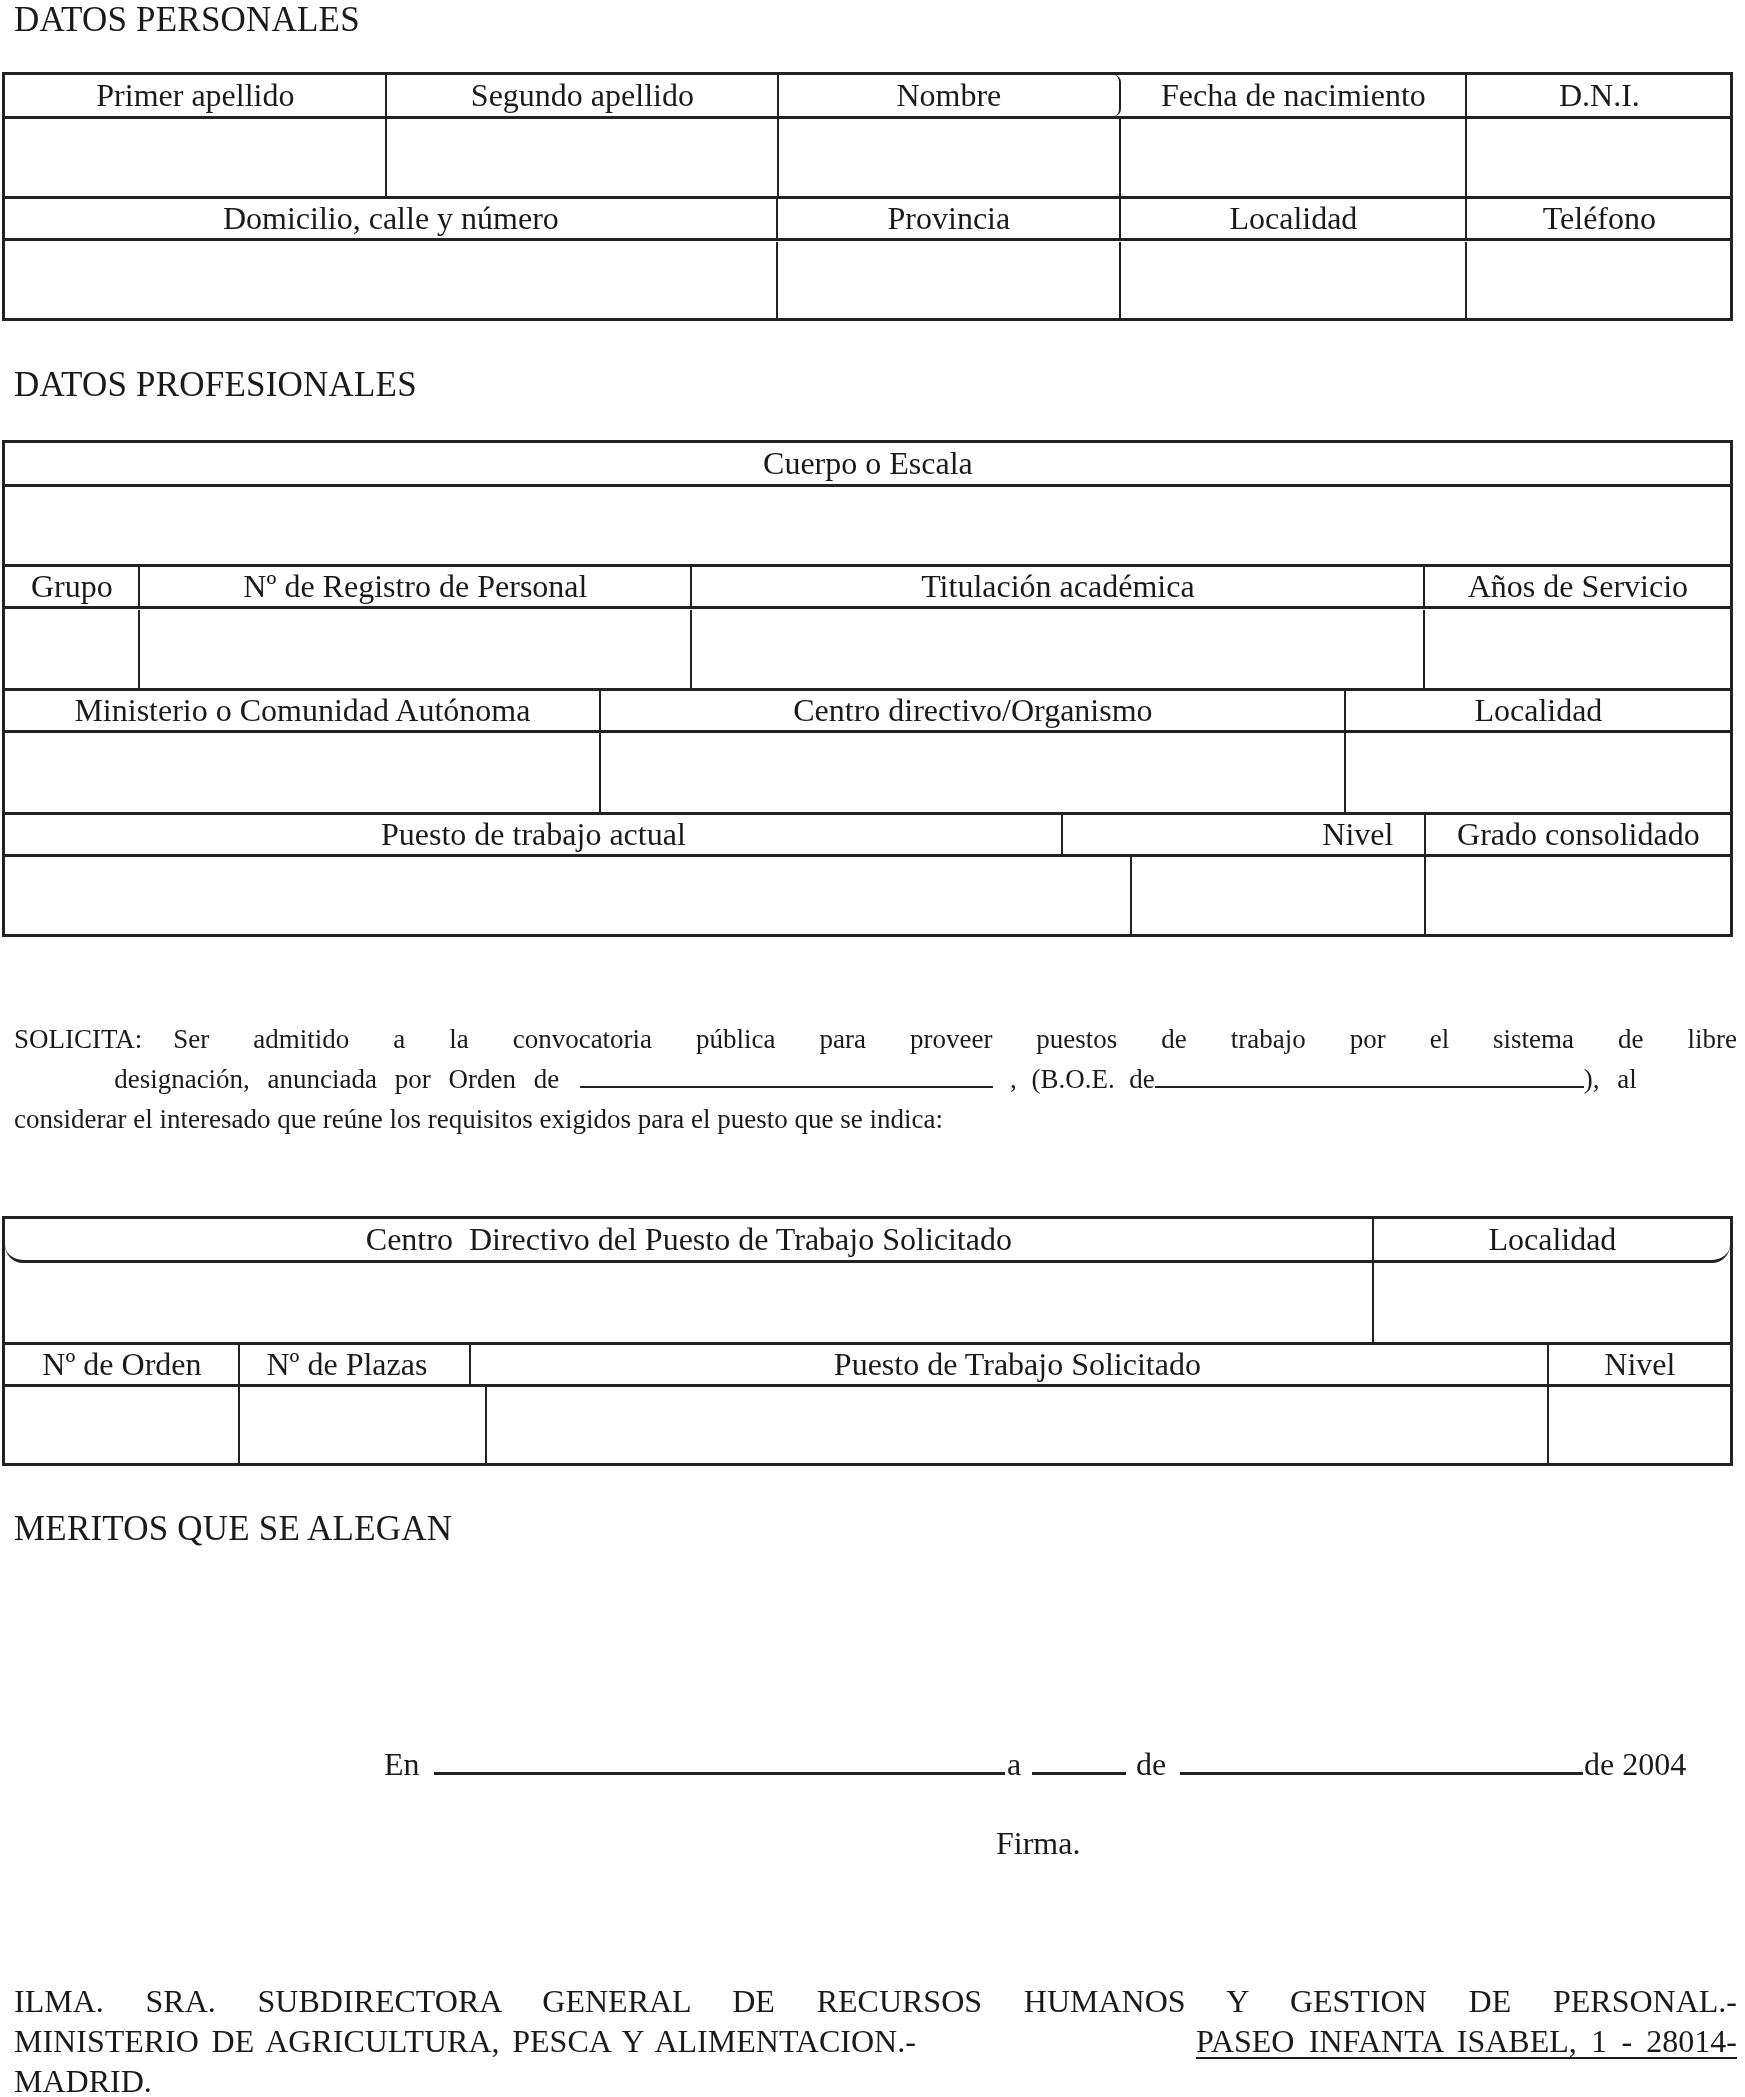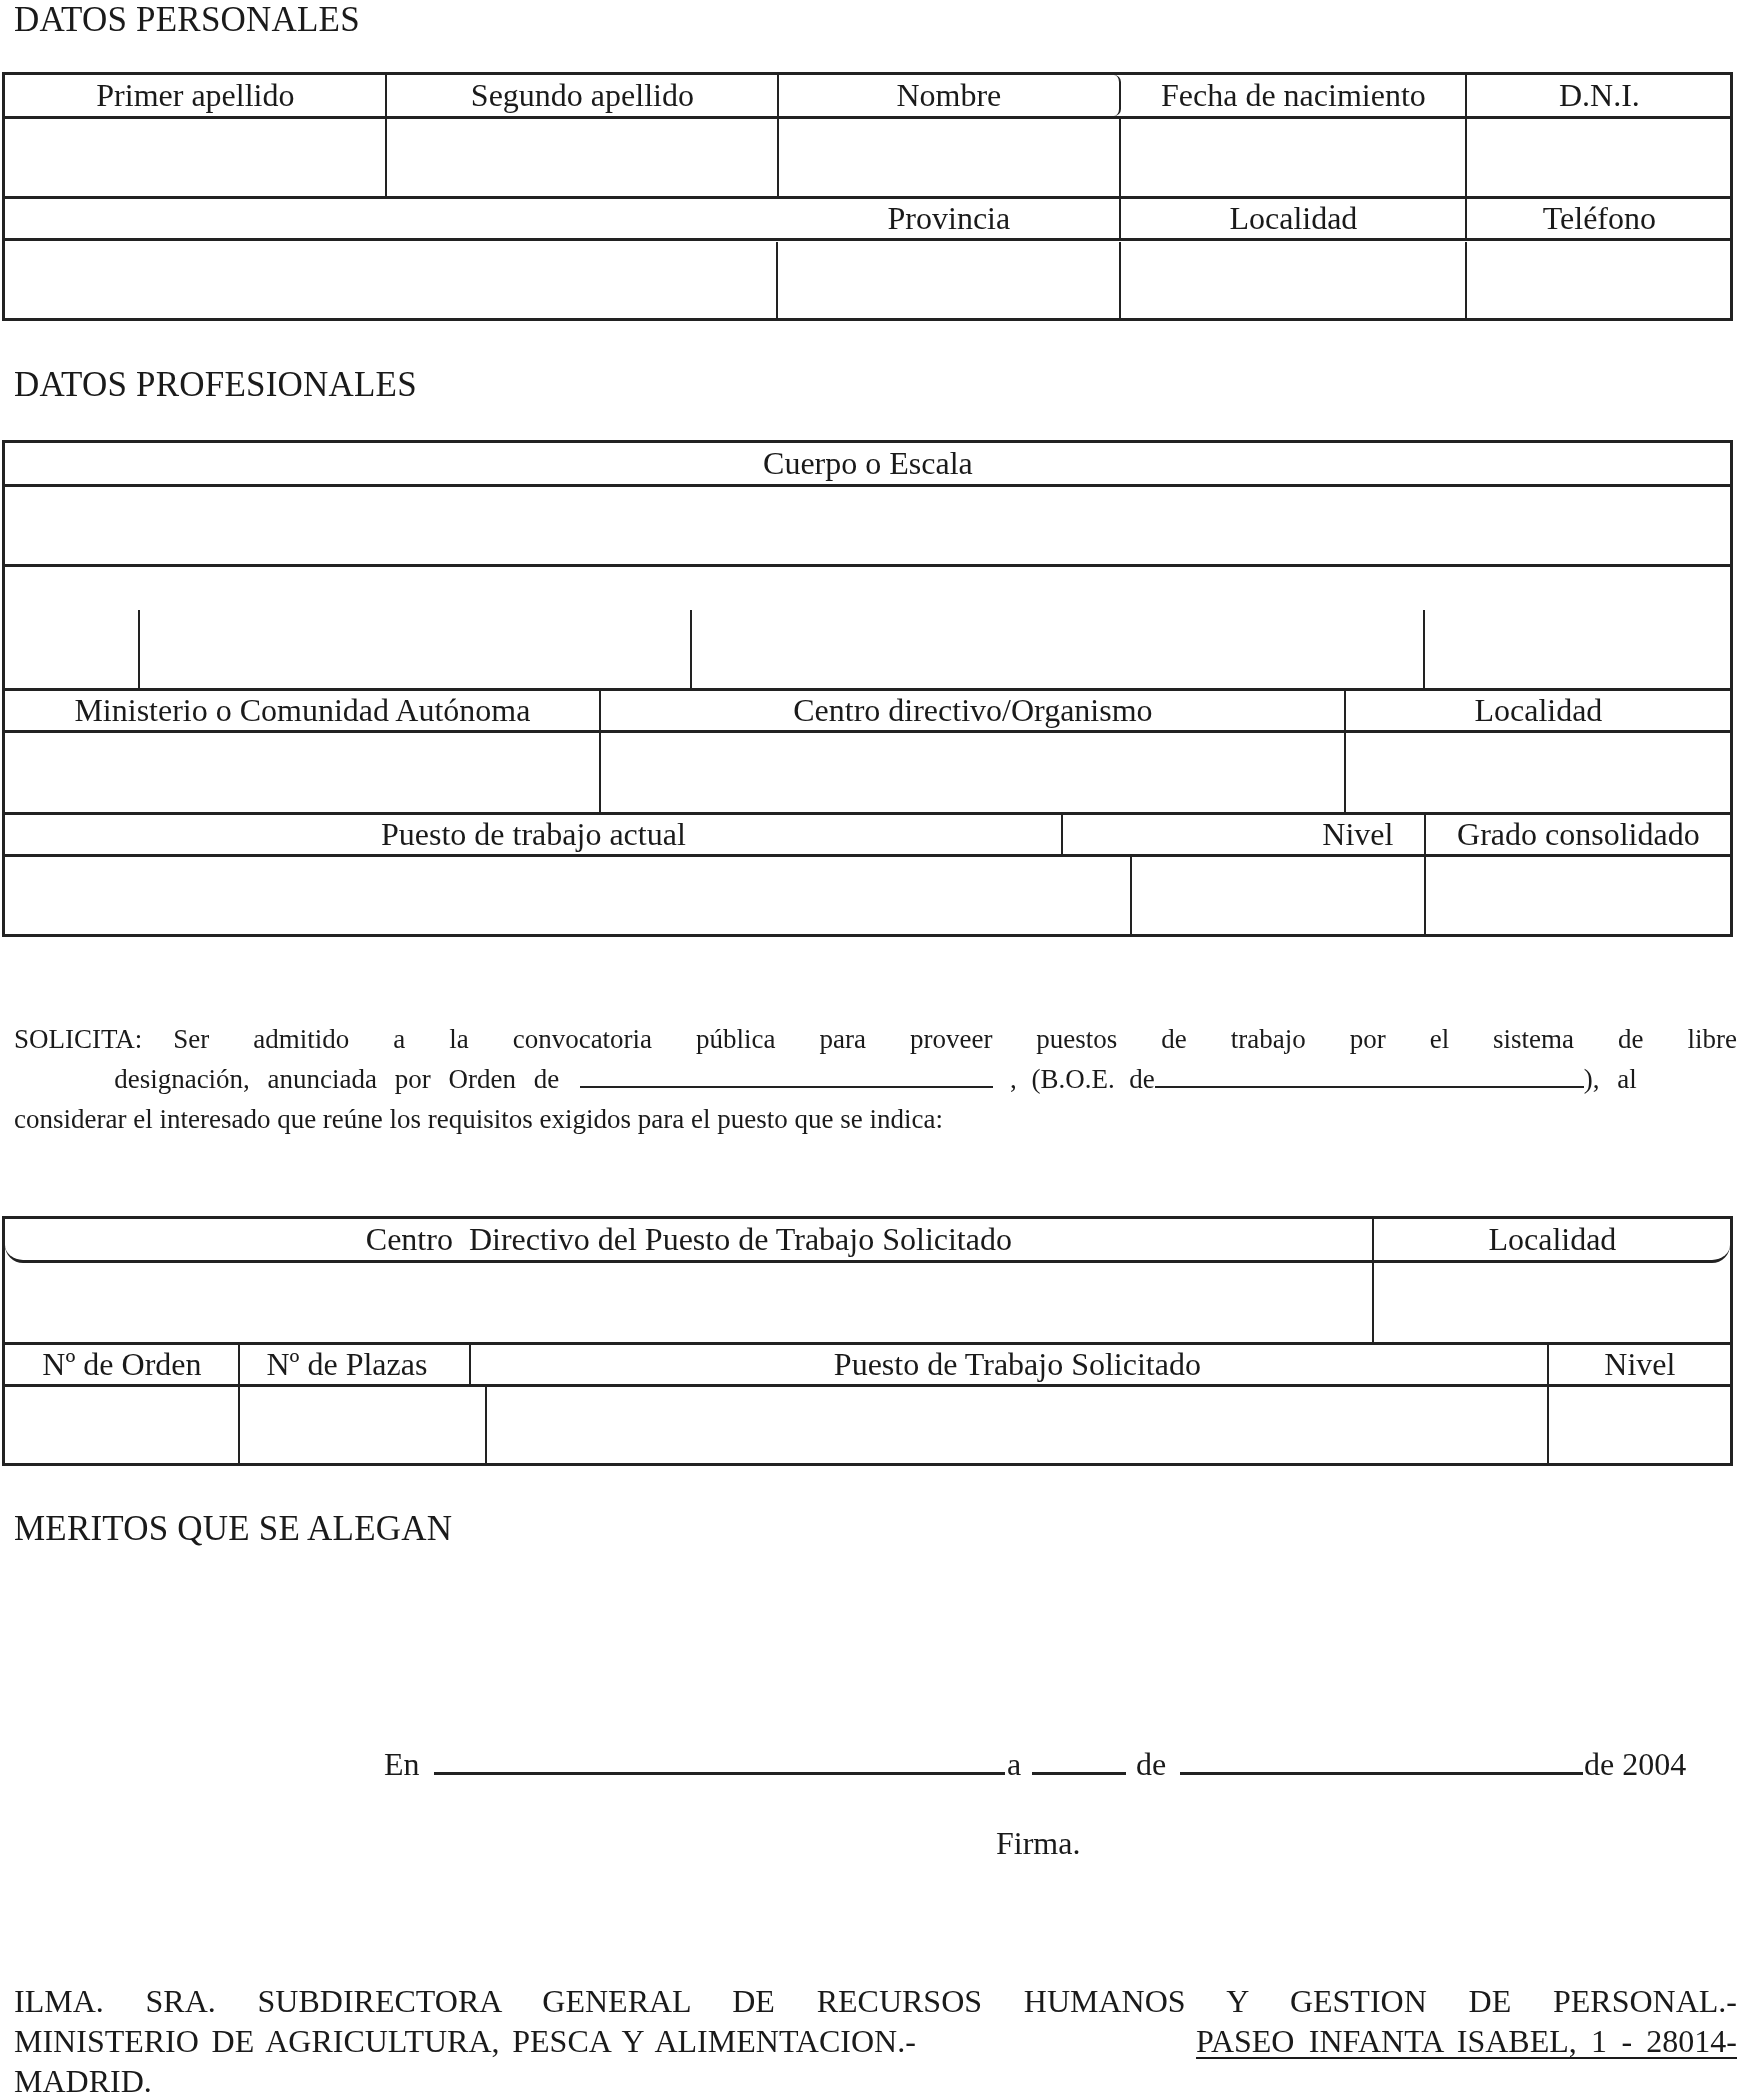--- a/index.html
+++ b/index.html
@@ -59,20 +59,23 @@
         <input class="fill-input" style="">
       </div>
     <div class="cell" style="left:1116px; width:346px;">
         <input class="fill-input" style="">
       </div>
     <div class="cell end" style="left:1463px; right:0;">
         <input class="fill-input" style="">
       </div>
   </div>
   <div class="row hdr" style="top:124px; height:42px;">
+    <div class="cell" style="left:0; width:773px;">
+        <span class="lbl">Domicilio, calle y número</span>
+      </div>
     <div class="cell" style="left:773px; width:343px;">
         <span class="lbl">Provincia</span>
       </div>
     <div class="cell" style="left:1116px; width:346px;">
         <span class="lbl">Localidad</span>
       </div>
     <div class="cell end" style="left:1463px; right:0;">
         <span class="lbl">Teléfono</span>
       </div>
   </div>
@@ -96,20 +99,34 @@
 
 <div class="tbl" style="top:440px; height:497px;">
   <div class="row hdr" style="top:0; height:44px;">
     <div class="cell end" style="left:0; right:0;">
         <span class="lbl">Cuerpo o Escala</span>
       </div>
   </div>
   <div class="row data" style="top:44px; height:80px;">
     <div class="cell end" style="left:0; right:0;">
         <input class="fill-input" style="">
+      </div>
+  </div>
+  <div class="row hdr" style="top:124px; height:42px;">
+    <div class="cell" style="left:0; width:135px;">
+        <span class="lbl">Grupo</span>
+      </div>
+    <div class="cell" style="left:135px; width:552px;">
+        <span class="lbl">Nº de Registro de Personal</span>
+      </div>
+    <div class="cell" style="left:687px; width:733px;">
+        <span class="lbl">Titulación académica</span>
+      </div>
+    <div class="cell end" style="left:1420px; right:0;">
+        <span class="lbl">Años de Servicio</span>
       </div>
   </div>
   <div class="row data" style="top:167px; height:81px;">
     <div class="cell" style="left:0; width:135px;">
         <input class="fill-input" style="">
       </div>
     <div class="cell" style="left:135px; width:552px;">
         <input class="fill-input" style="">
       </div>
     <div class="cell" style="left:687px; width:733px;">

